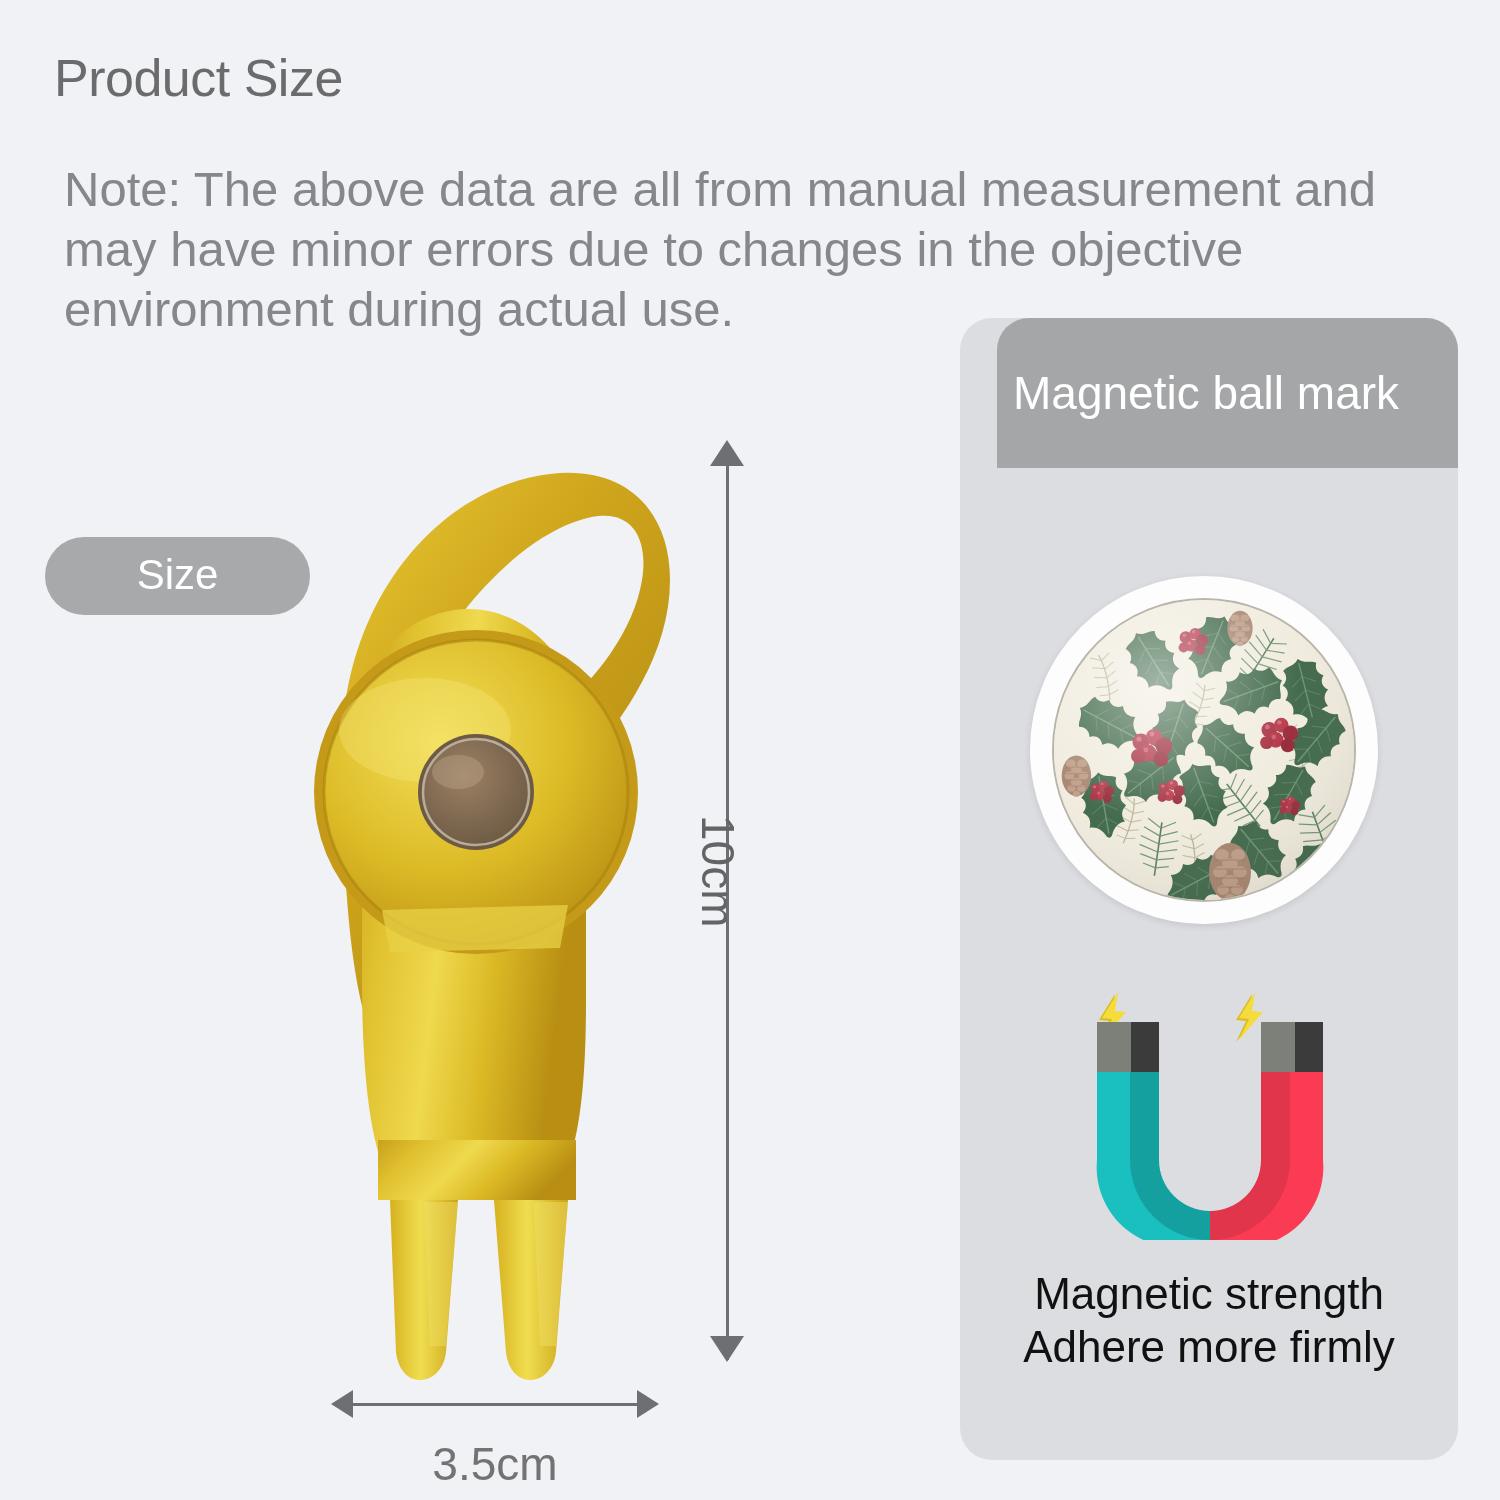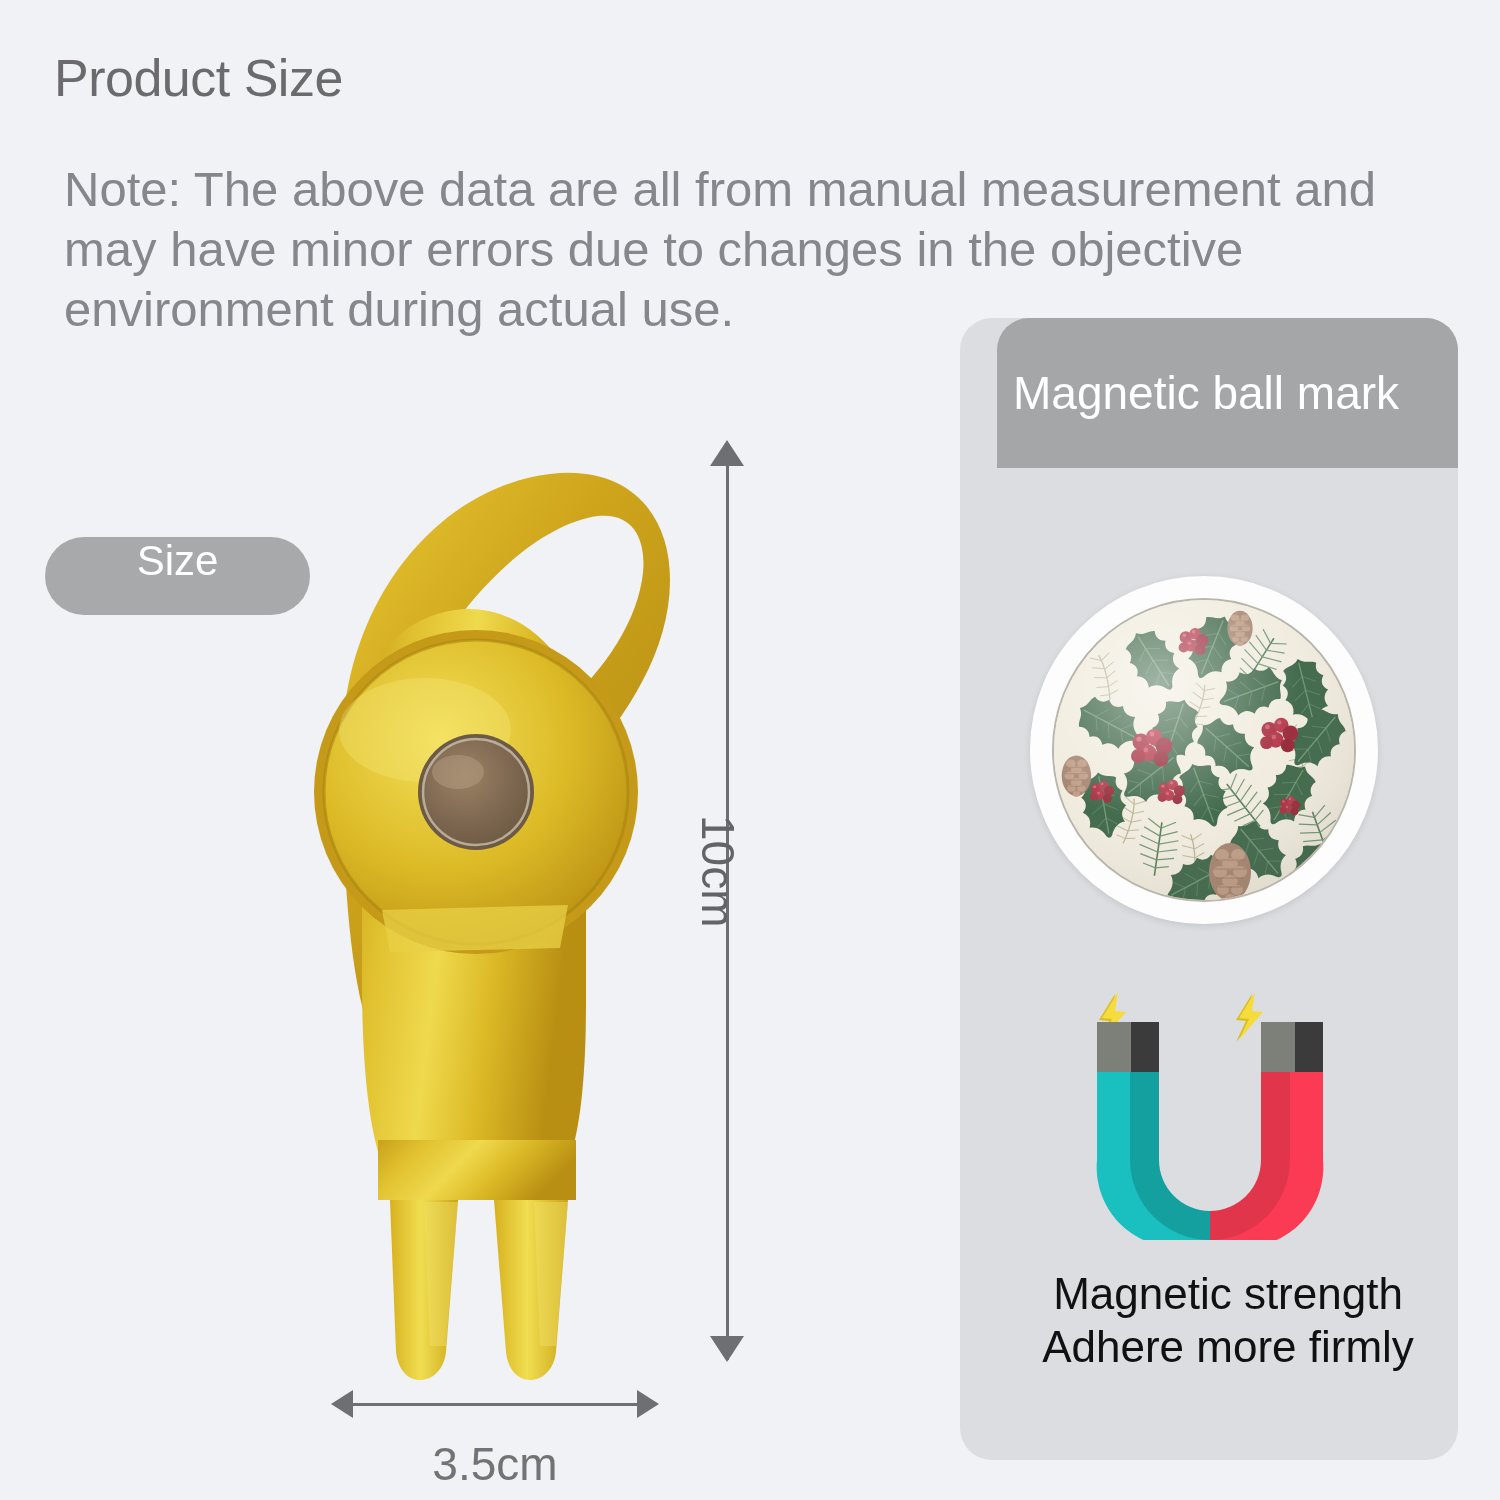--- a/index.html
+++ b/index.html
@@ -43,21 +43,21 @@
     position: absolute;
     left: 45px;
     top: 537px;
     width: 265px;
     height: 78px;
     border-radius: 39px;
     background: #a8a9ab;
     color: #ffffff;
     font-size: 42px;
     display: flex;
-    align-items: flex-start;
+    align-items: center;
     justify-content: center;
     box-sizing: border-box;
     padding-bottom: 3px;
   }
 
   
   #product-photo {
     position: absolute;
     left: 250px;
     top: 440px;
@@ -210,21 +210,20 @@
 
   #magnetic-caption {
     position: absolute;
     left: 0;
     top: 950px;
     width: 100%;
     text-align: center;
     color: #111112;
     font-size: 44px;
     line-height: 1.20;
-    padding-left: 19px;
   }
   #magnetic-caption div { white-space: nowrap; }
 </style>
 </head>
 <body>
 
 <div id="page-title">Product Size</div>
 
 <div id="page-note">Note: The above data are all from manual measurement and may have minor errors due to changes in the objective environment during actual use.</div>
 

